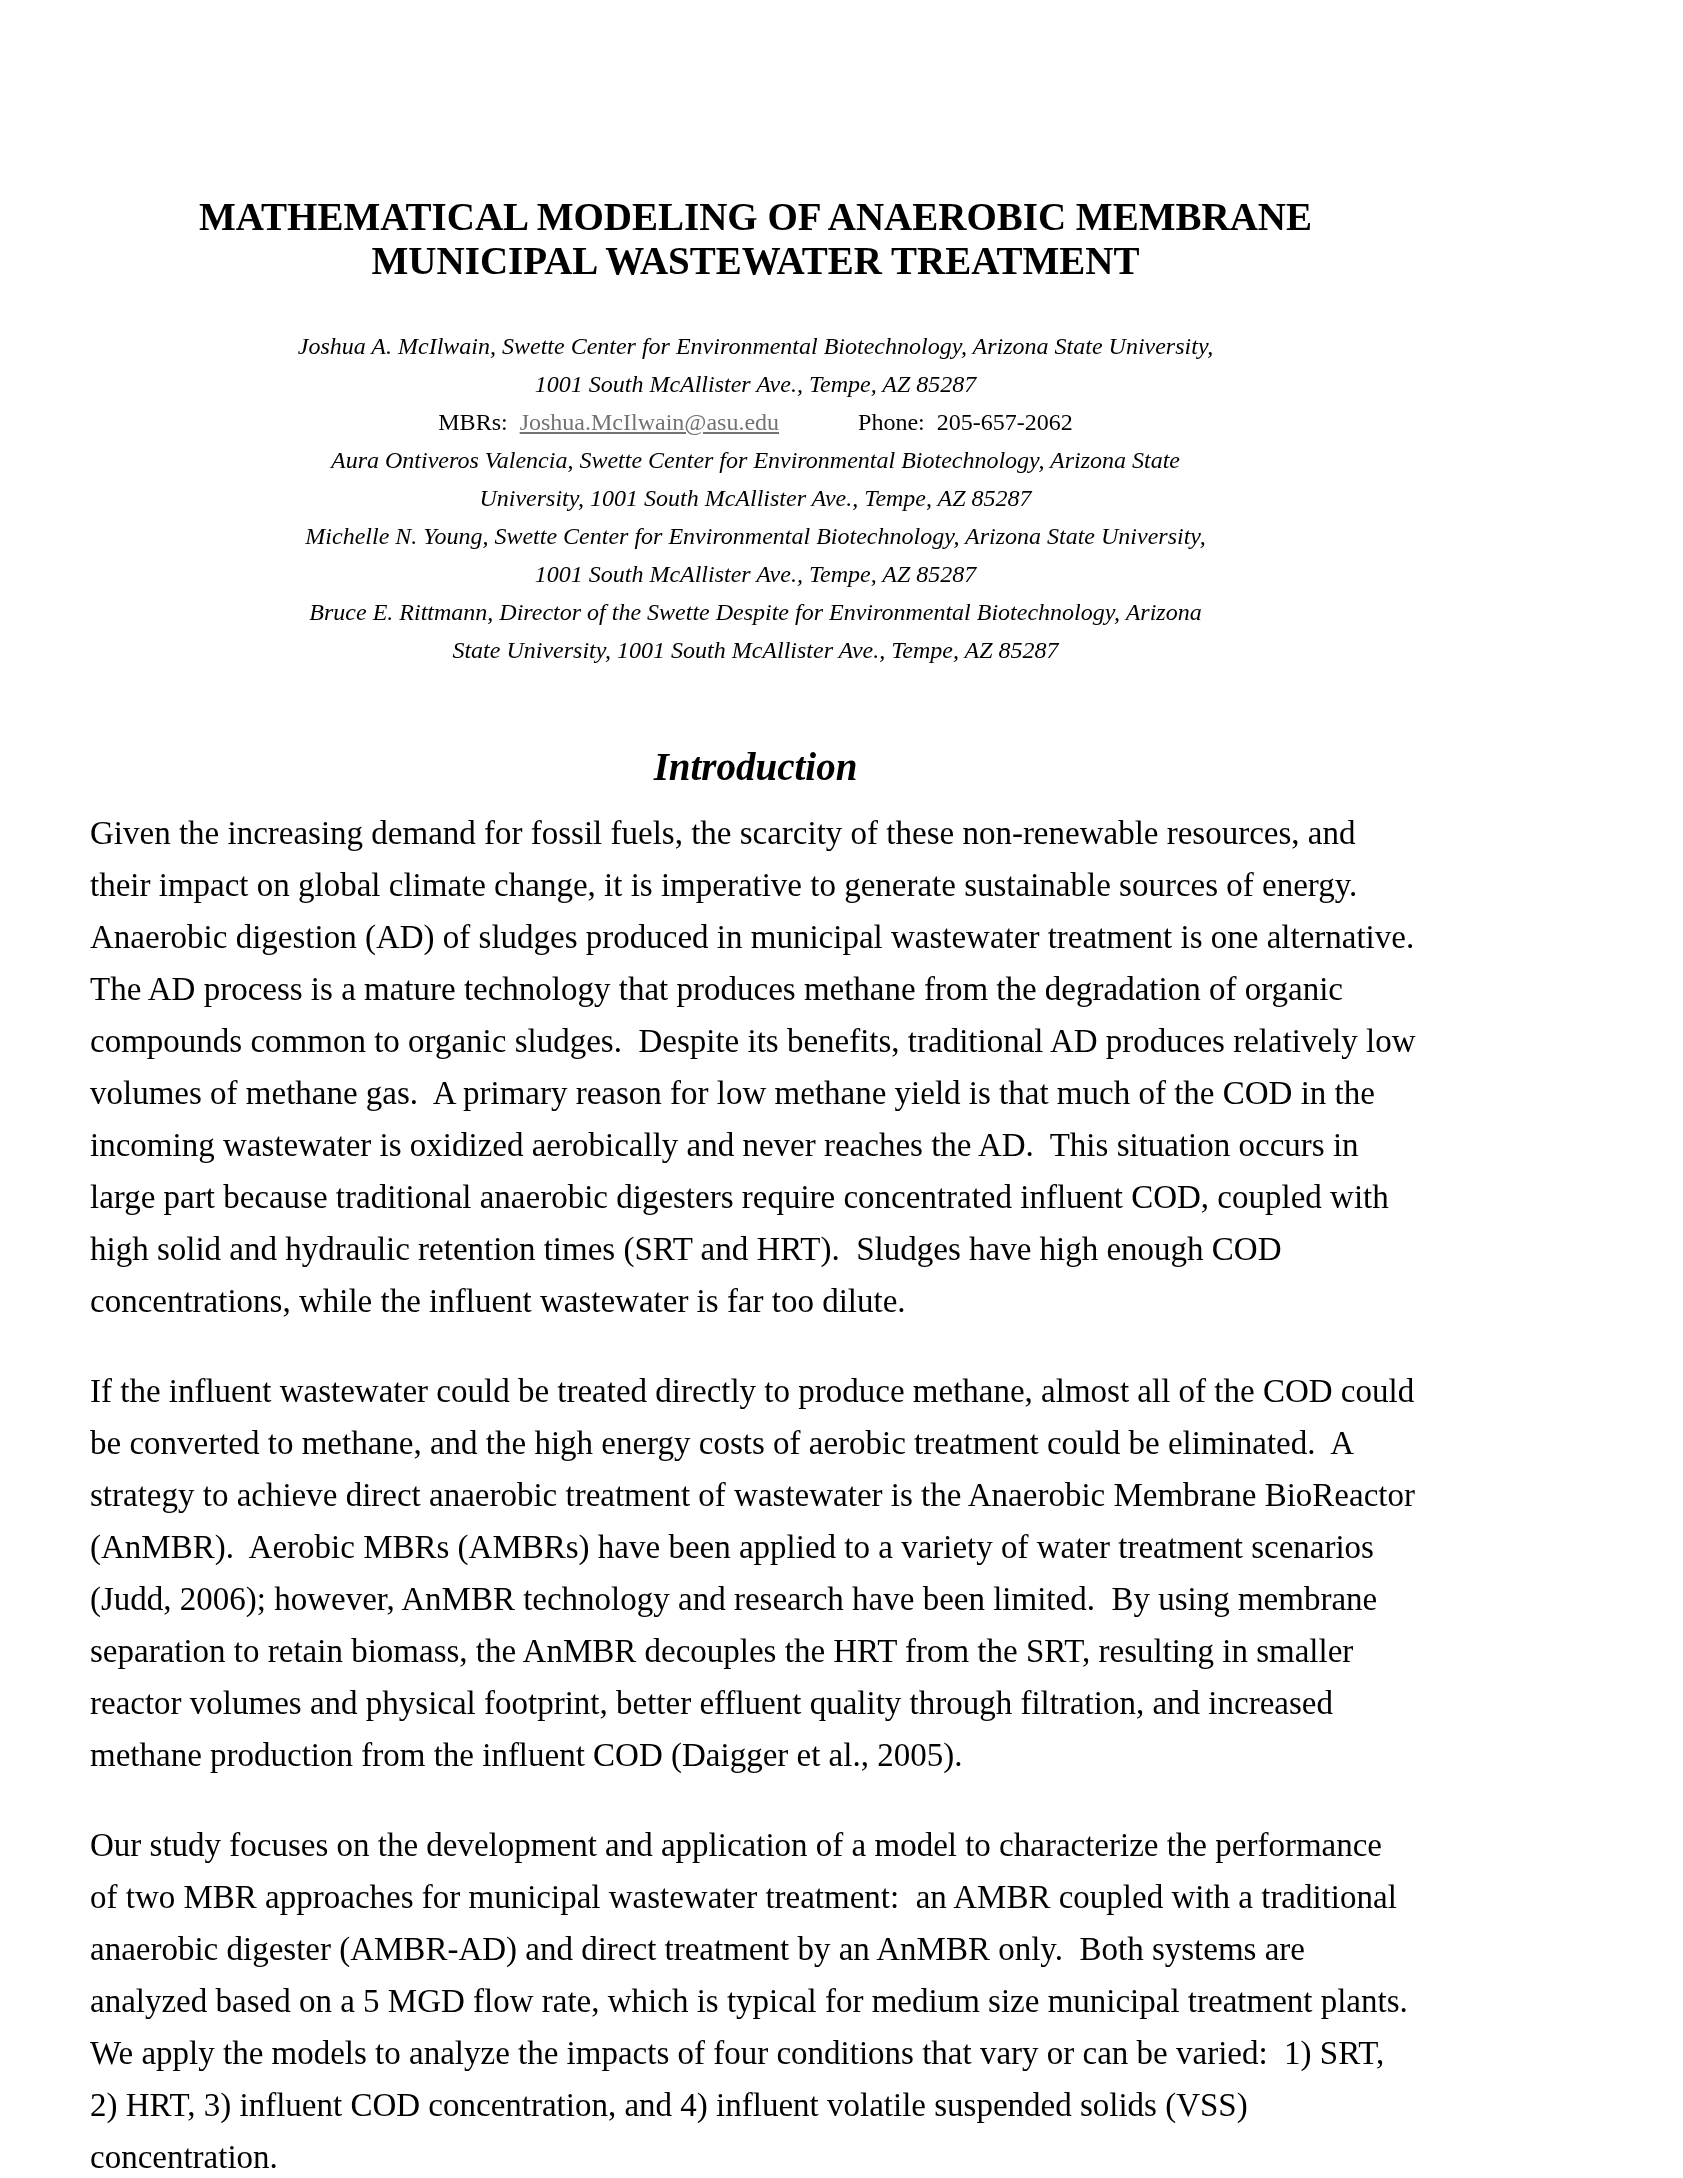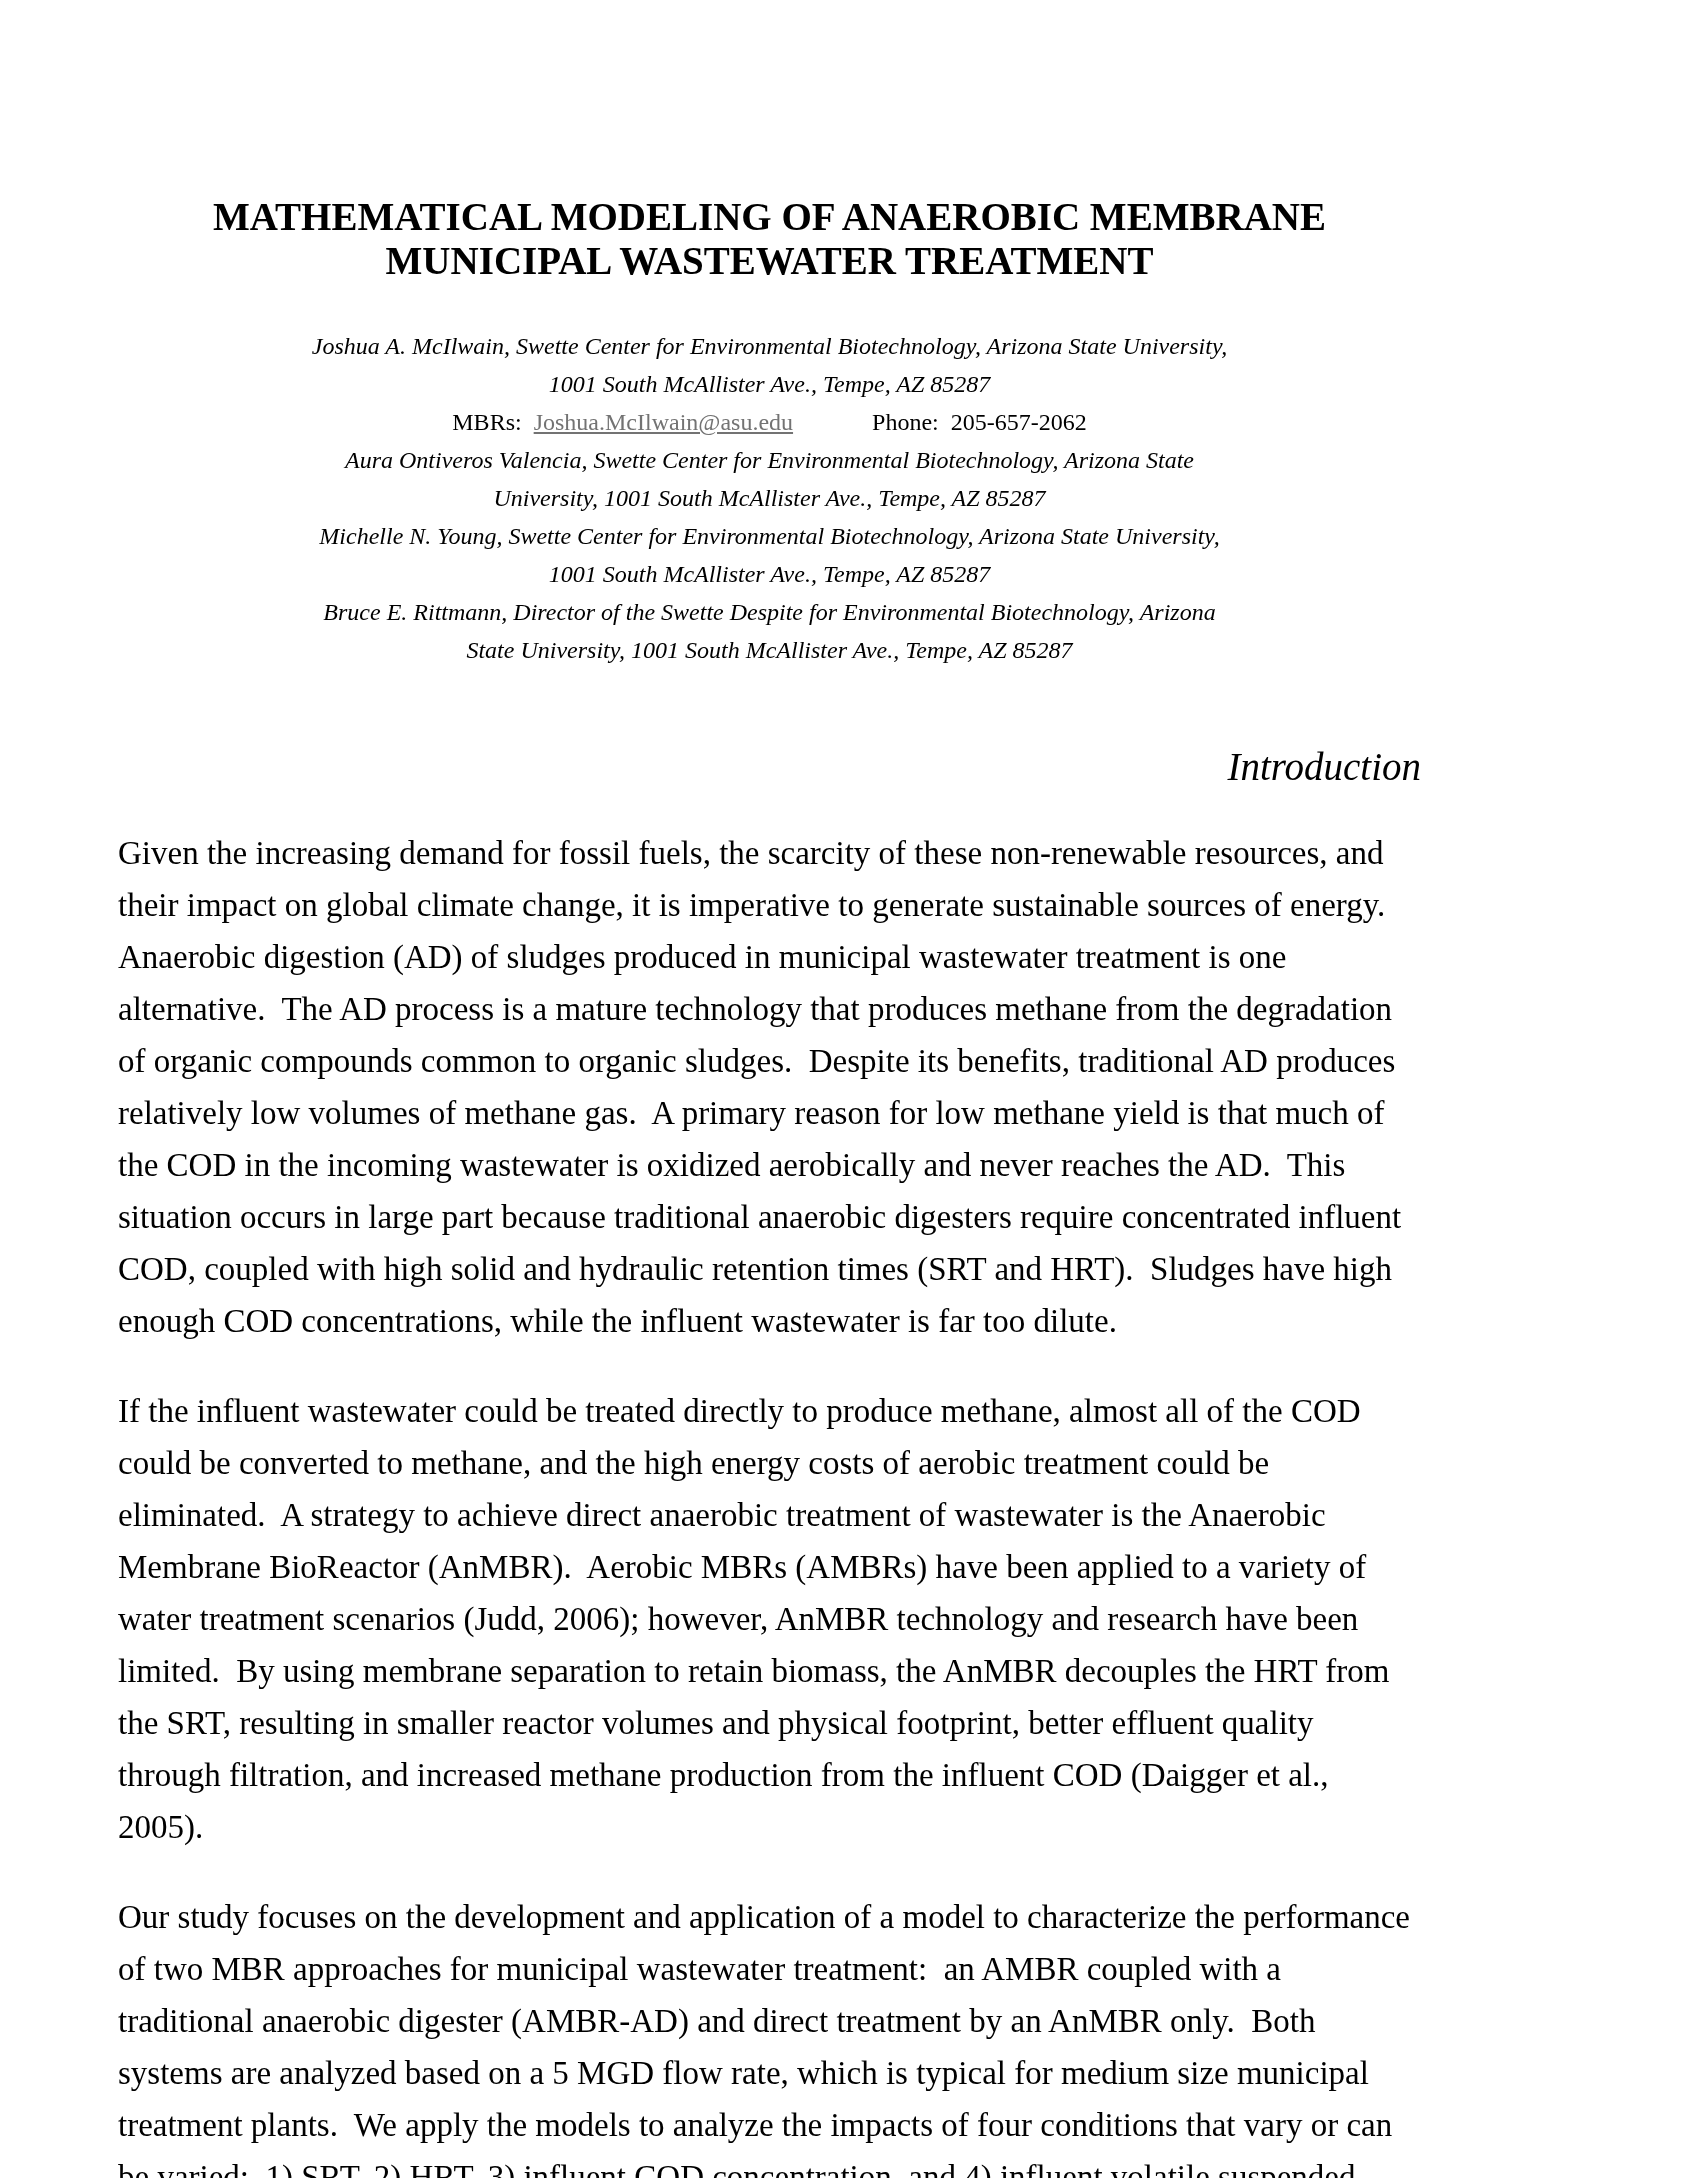--- a/index.html
+++ b/index.html
@@ -4,21 +4,21 @@
 <style>
   * { box-sizing: border-box; }
   html, body { margin: 0; padding: 0; background: #ffffff; }
   .page {
     position: relative;
     width: 1619px;
     height: 2178px;
     background: #ffffff;
     color: #000000;
     font-family: "Liberation Serif", serif;
-    padding: 195px 198px 0 118px;
+    padding: 195px 198px 0 90px;
     overflow: hidden;
   }
   .title-block { margin: 0 0 44px 0; }
   .title-line {
     font-size: 39px;
     line-height: 44px;
     font-weight: bold;
     text-align: center;
   }
   .author-block { margin: 0; }
@@ -32,26 +32,26 @@
     font-style: normal;
     white-space: pre;
   }
   .email-link {
     color: #737373;
     text-decoration: underline;
     cursor: pointer;
   }
   .tab-gap { display: inline-block; width: 79px; }
   .section-heading {
-    margin: 76px 0 38px 0;
+    margin: 76px 0 18px 0;
     font-size: 39px;
     line-height: 44px;
-    font-weight: normal;
+    font-weight: bold;
     font-style: italic;
-    text-align: right;
+    text-align: center;
   }
   .body-para {
     margin: 0 5px 38px 0;
     font-size: 33px;
     line-height: 52px;
     text-align: left;
     white-space: pre-wrap;
   }
 </style>
 </head>

